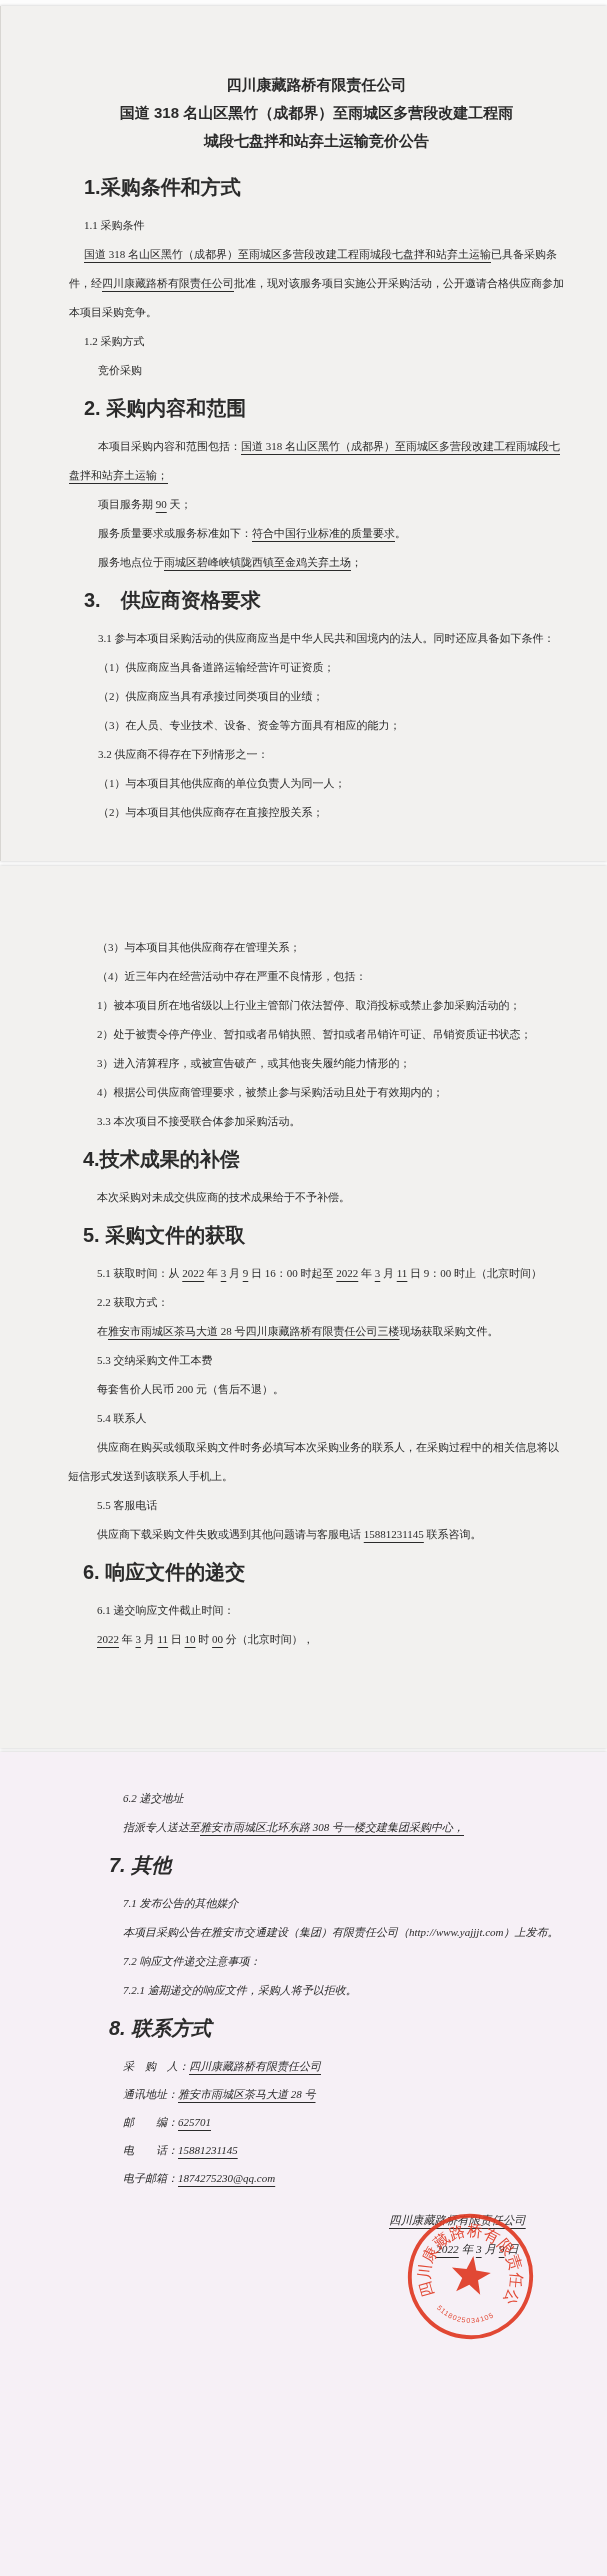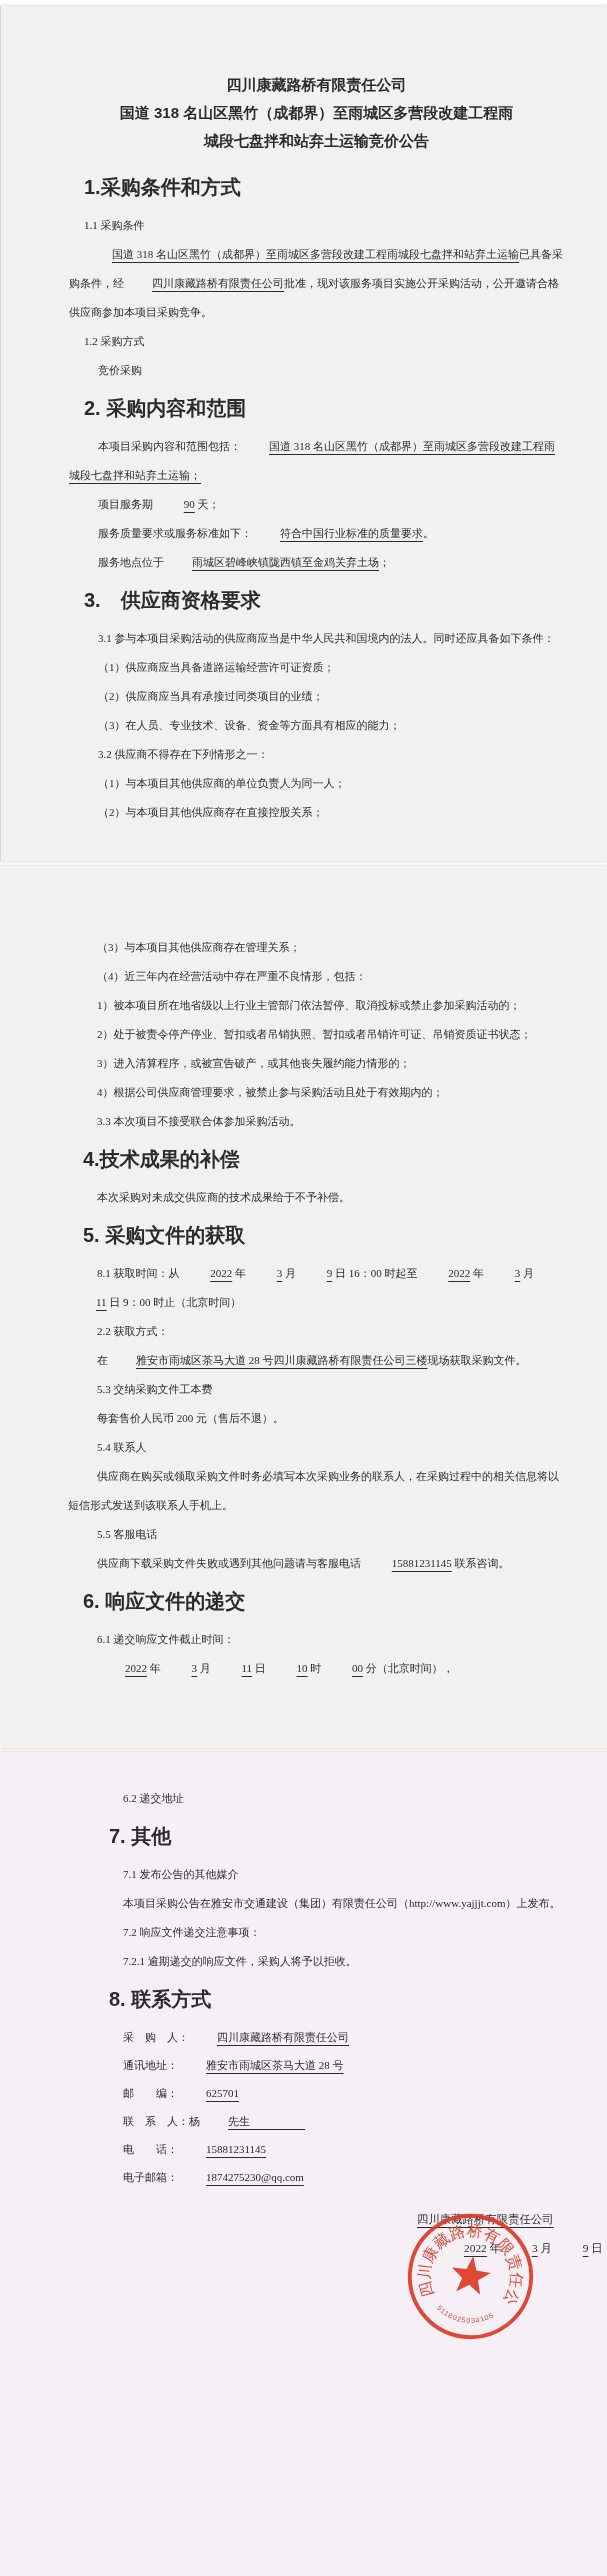--- a/index.html
+++ b/index.html
@@ -17,40 +17,39 @@
   }
   .doc{position:relative;width:493px;}
   .page{
     box-sizing:border-box;
     width:607px;
     overflow:hidden;
     box-shadow:0 0 3px rgba(0,0,0,.22);
   }
   [data-name="page-1"]{height:855px;margin-top:6px;background:var(--page-bg);padding:65px 43px 0 68px;border-left:1.5px solid #d8d6d2;}
   [data-name="page-2"]{height:882px;margin-top:4.6px;background:var(--page-bg);padding:67px 43px 0 68px;}
-  [data-name="page-3"]{height:824px;margin-top:4.6px;background:var(--page3-bg);padding:32px 46px 0 94px;}
+  [data-name="page-3"]{height:824px;margin-top:4.6px;background:var(--page3-bg);padding:32px 46px 0 94px;font-style:italic;}
   .doc-title{
     font-family:"Liberation Sans","DejaVu Sans",sans-serif;
     font-weight:700;font-size:15px;line-height:28px;text-align:center;
   }
   .gap-b{margin-bottom:18px;text-align:center;}
   .heading{
     font-family:"Liberation Sans","DejaVu Sans",sans-serif;
     font-weight:700;font-size:20px;line-height:29px;margin:9px 0 9px 15px;
   }
   .para{font-size:11px;line-height:29px;}
   .contact{line-height:28px;}
   .p0{text-indent:15px;}
   .p1{text-indent:29px;}
   .u{
     text-decoration:underline;
     text-underline-offset:3.8px;
     text-decoration-thickness:0.8px;
     text-decoration-skip-ink:none;
-    margin-left:28px;
   }
   .sign-name{font-size:11.4px;line-height:29px;margin-left:295px;margin-top:13.7px;white-space:nowrap;}
   .sign-date{font-size:11.4px;line-height:29px;margin-left:342px;white-space:nowrap;}
   .stamp{
     position:absolute;left:406px;top:2206px;width:129px;height:129px;
     transform:rotate(8deg);opacity:.92;pointer-events:none;
   }
   .stamp svg{width:100%;height:100%;}
   .stamp .ring{stroke:var(--stamp-red);}
   .stamp .star{fill:var(--stamp-red);}
@@ -88,45 +87,45 @@
         <div class="para p1" data-name="paragraph"><span>（3）与本项目其他供应商存在管理关系；</span></div>
         <div class="para p1" data-name="paragraph"><span>（4）近三年内在经营活动中存在严重不良情形，包括：</span></div>
         <div class="para p1" data-name="paragraph"><span>1）被本项目所在地省级以上行业主管部门依法暂停、取消投标或禁止参加采购活动的；</span></div>
         <div class="para p1" data-name="paragraph"><span>2）处于被责令停产停业、暂扣或者吊销执照、暂扣或者吊销许可证、吊销资质证书状态；</span></div>
         <div class="para p1" data-name="paragraph"><span>3）进入清算程序，或被宣告破产，或其他丧失履约能力情形的；</span></div>
         <div class="para p1" data-name="paragraph"><span>4）根据公司供应商管理要求，被禁止参与采购活动且处于有效期内的；</span></div>
         <div class="para p1" data-name="paragraph"><span>3.3 本次项目不接受联合体参加采购活动。</span></div>
         <div class="heading" data-name="section-heading-4"><span>4.技术成果的补偿</span></div>
         <div class="para p1" data-name="paragraph"><span>本次采购对未成交供应商的技术成果给于不予补偿。</span></div>
         <div class="heading" data-name="section-heading-5"><span>5. 采购文件的获取</span></div>
-        <div class="para p1" data-name="paragraph"><span>8.1 获取时间：从 </span><span class="u">2022</span><span> 年 </span><span class="u">3</span><span> 月 </span><span class="u">9</span><span> 日 16：00 时起至 </span><span class="u">2022</span><span> 年 </span><span class="u">3</span><span> 月 </span><span class="u">11</span><span> 日 9：00 时止（北京时间）</span></div>
+        <div class="para p1" data-name="paragraph"><span>5.1 获取时间：从 </span><span class="u">2022</span><span> 年 </span><span class="u">3</span><span> 月 </span><span class="u">9</span><span> 日 16：00 时起至 </span><span class="u">2022</span><span> 年 </span><span class="u">3</span><span> 月 </span><span class="u">11</span><span> 日 9：00 时止（北京时间）</span></div>
         <div class="para p1" data-name="paragraph"><span>2.2 获取方式：</span></div>
         <div class="para p1" data-name="paragraph"><span>在</span><span class="u">雅安市雨城区茶马大道 28 号四川康藏路桥有限责任公司三楼</span><span>现场获取采购文件。</span></div>
         <div class="para p1" data-name="paragraph"><span>5.3 交纳采购文件工本费</span></div>
         <div class="para p1" data-name="paragraph"><span>每套售价人民币 200 元（售后不退）。</span></div>
         <div class="para p1" data-name="paragraph"><span>5.4 联系人</span></div>
         <div class="para p1" data-name="paragraph"><span>供应商在购买或领取采购文件时务必填写本次采购业务的联系人，在采购过程中的相关信息将以短信形式发送到该联系人手机上。</span></div>
         <div class="para p1" data-name="paragraph"><span>5.5 客服电话</span></div>
         <div class="para p1" data-name="paragraph"><span>供应商下载采购文件失败或遇到其他问题请与客服电话 </span><span class="u">15881231145</span><span> 联系咨询。</span></div>
         <div class="heading" data-name="section-heading-6"><span>6. 响应文件的递交</span></div>
         <div class="para p1" data-name="paragraph"><span>6.1 递交响应文件截止时间：</span></div>
         <div class="para p1" data-name="paragraph"><span class="u">2022</span><span> 年 </span><span class="u">3</span><span> 月 </span><span class="u">11</span><span> 日 </span><span class="u">10</span><span> 时 </span><span class="u">00</span><span> 分（北京时间），</span></div>
       </div>
       <div class="page" data-name="page-3">
         <div class="para p1" data-name="paragraph"><span>6.2 递交地址</span></div>
+        <div class="para p1" data-name="paragraph"><span>指派专人送达至</span><span class="u">雅安市雨城区北环东路 308 号一楼交建集团采购中心，</span></div>
         <div class="heading" data-name="section-heading-7"><span>7.  其他</span></div>
         <div class="para p1" data-name="paragraph"><span>7.1 发布公告的其他媒介</span></div>
         <div class="para p1" data-name="paragraph"><span>本项目采购公告在雅安市交通建设（集团）有限责任公司（http://www.yajjjt.com）上发布。</span></div>
         <div class="para p1" data-name="paragraph"><span>7.2 响应文件递交注意事项：</span></div>
         <div class="para p1" data-name="paragraph"><span>7.2.1 逾期递交的响应文件，采购人将予以拒收。</span></div>
         <div class="heading" data-name="section-heading-8"><span>8. 联系方式</span></div>
         <div class="para p1 contact" data-name="contact-purchaser"><span>采　购　人：</span><span class="u">四川康藏路桥有限责任公司</span></div>
         <div class="para p1 contact" data-name="contact-address"><span>通讯地址：</span><span class="u">雅安市雨城区茶马大道 28 号</span></div>
         <div class="para p1 contact" data-name="contact-postcode"><span>邮　　编：</span><span class="u">625701</span></div>
-        <div class="para p1 contact" data-name="contact-person"><span>联　系　人：</span><span>杨</span><span class="u">先生　　　　　</span></div>
         <div class="para p1 contact" data-name="contact-phone"><span>电　　话：</span><span class="u">15881231145</span></div>
         <div class="para p1 contact" data-name="contact-email"><span>电子邮箱：</span><span class="u">1874275230@qq.com</span></div>
         <div class="sign-name" data-name="signature-company"><span class="u">四川康藏路桥有限责任公司</span></div>
         <div class="sign-date" data-name="signature-date"><span class="u">2022</span><span> 年 </span><span class="u">3</span><span> 月 </span><span class="u">9</span><span> 日</span></div>
       </div>
     </div>
 
   <div class="stamp" data-name="company-seal-stamp">
     <svg viewBox="0 0 200 200" xmlns="http://www.w3.org/2000/svg">
       <circle class="ring" data-name="seal-ring" cx="100" cy="100" r="94" fill="none" stroke-width="6"></circle>

